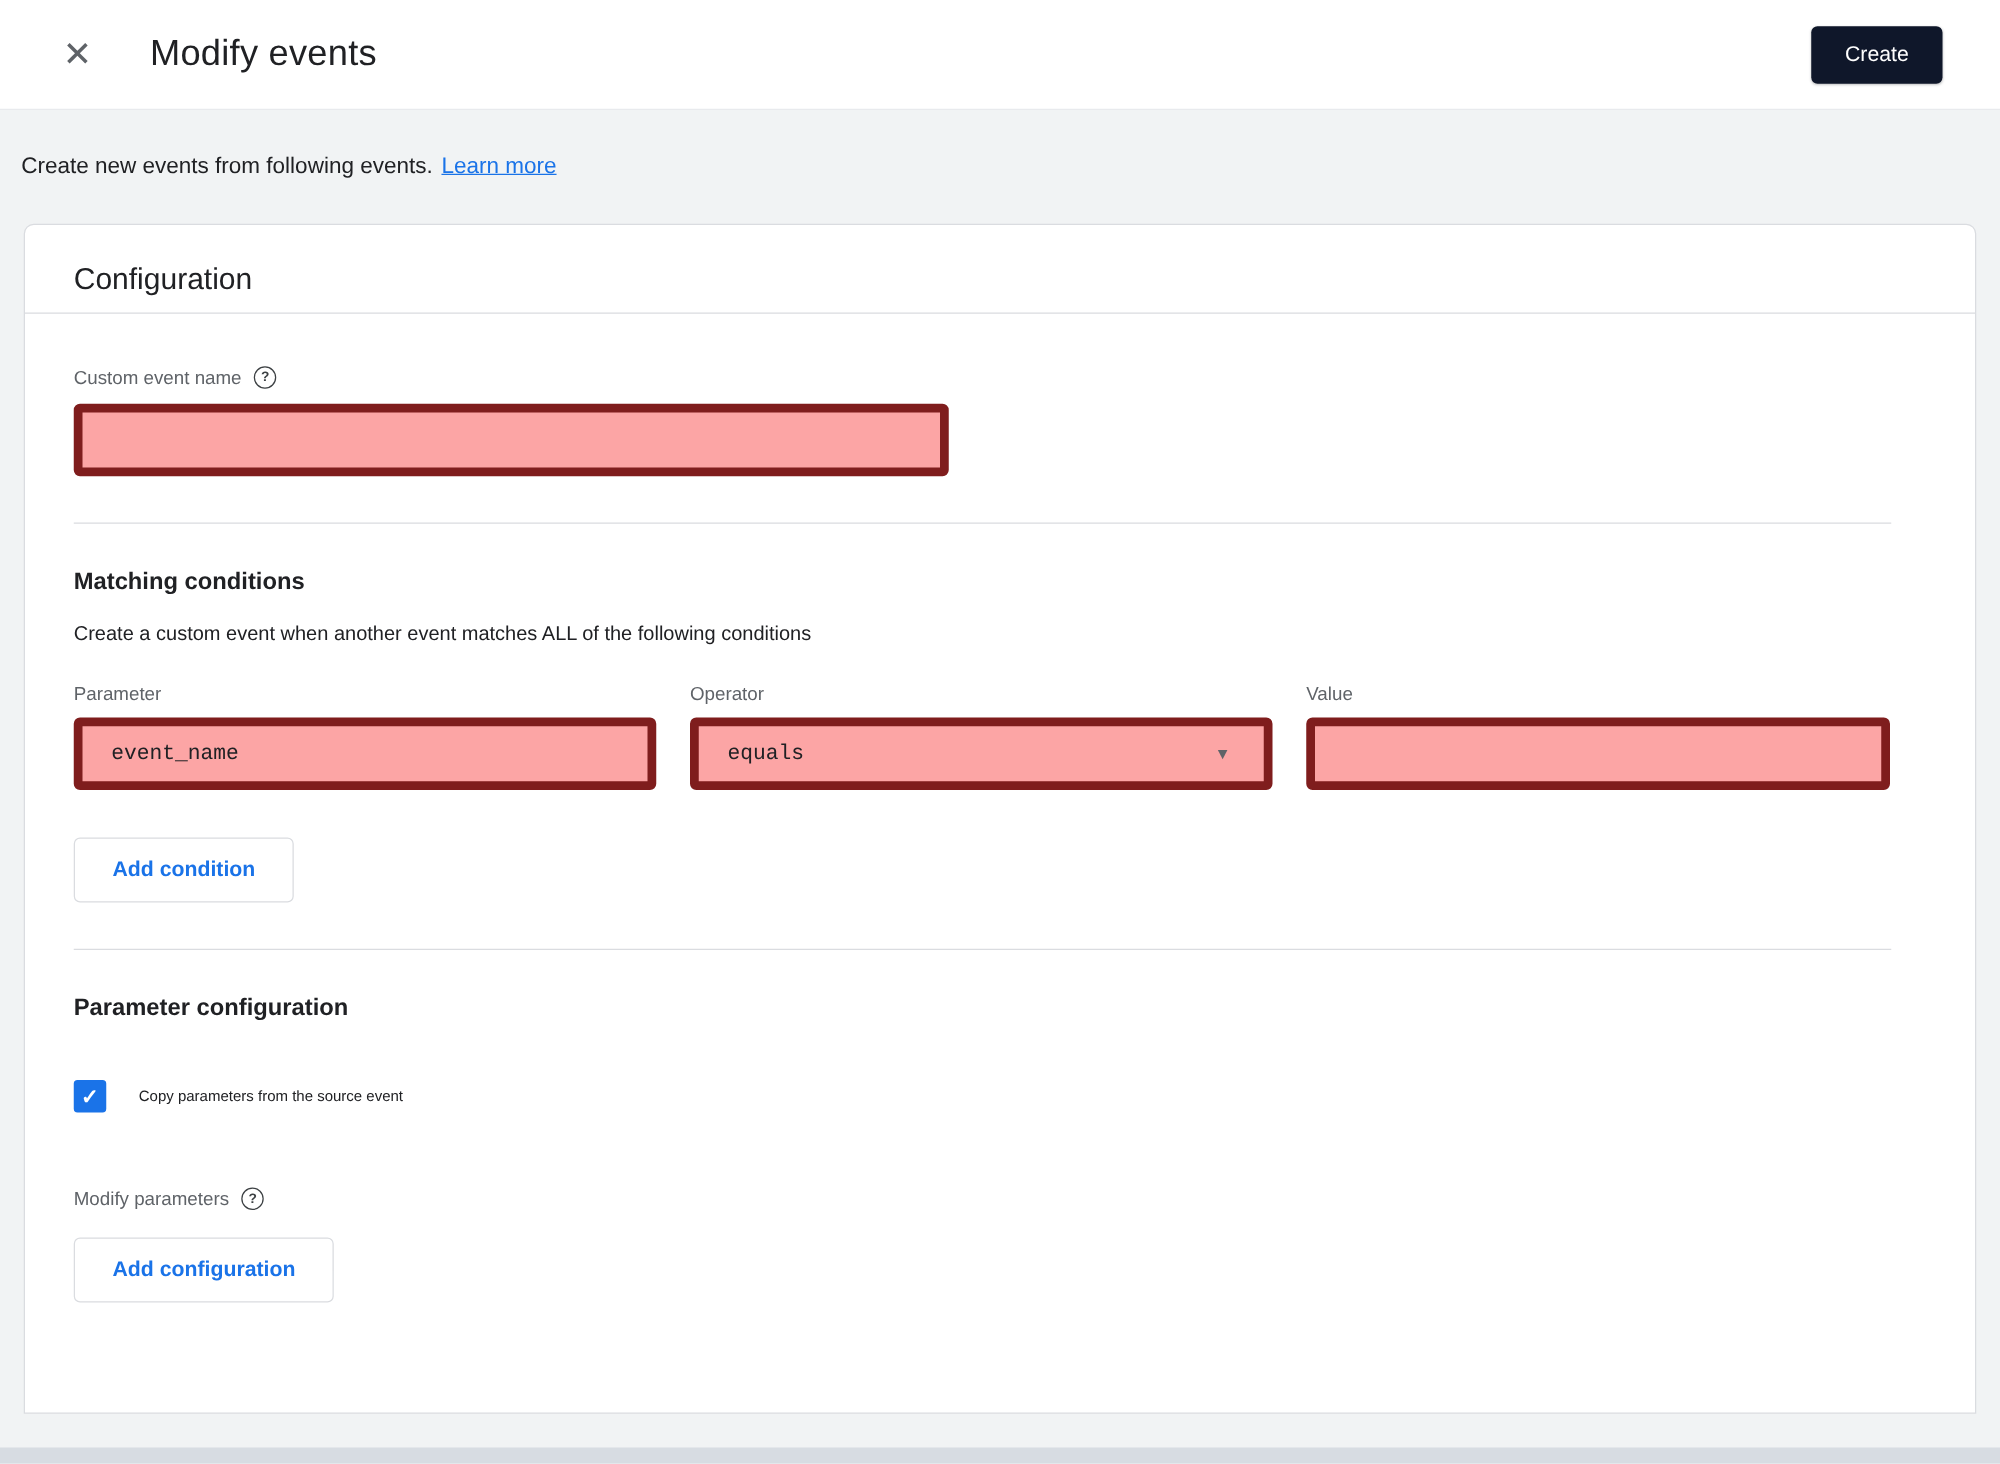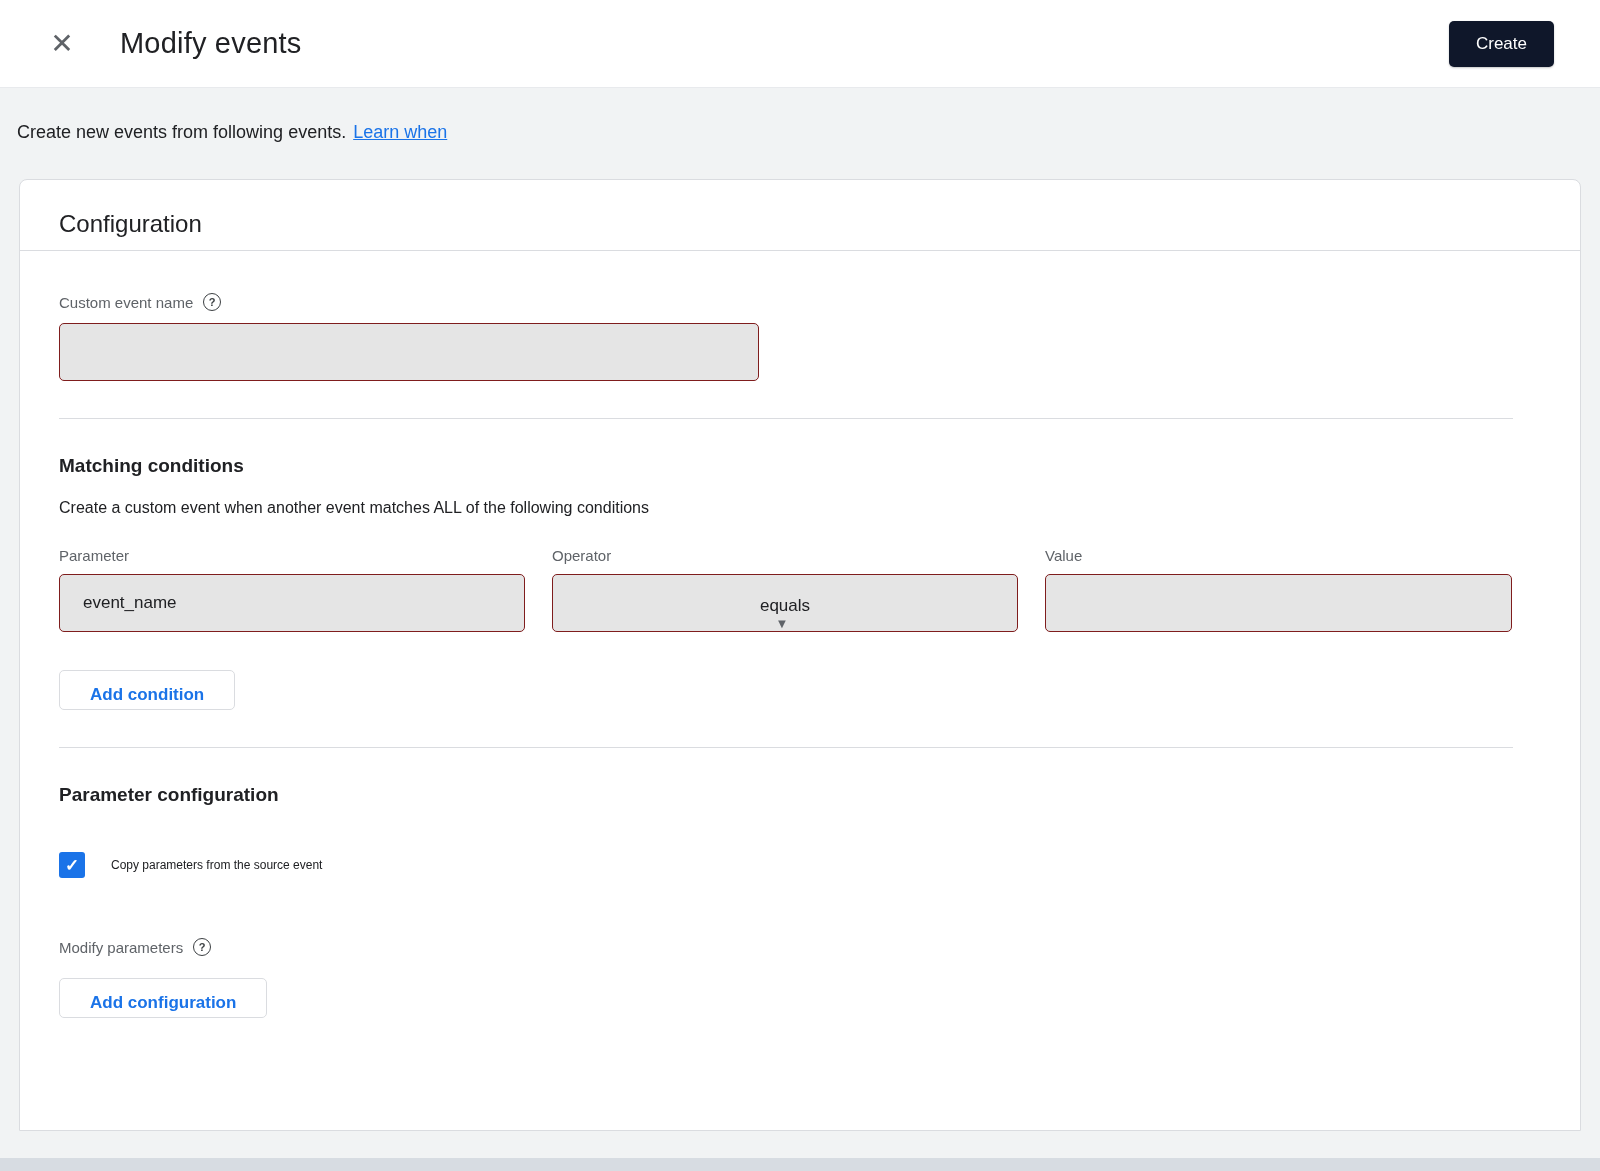--- a/index.html
+++ b/index.html
@@ -95,27 +95,27 @@
     font-weight: bold;
     display: inline-flex;
     align-items: center;
     justify-content: center;
     cursor: pointer;
     flex: 0 0 auto;
   }
 
   .input {
     height: 58px;
-    border: 1px solid #7f1d1d;
+    border: 7px solid #7f1d1d;
     border-radius: 5px;
-    background: #e5e5e5;
+    background: #fca5a5;
     font-size: 17px;
     color: #202124;
     padding: 0 23px;
-    font-family: Liberation Sans, sans-serif;
+    font-family: Liberation Mono, monospace;
     width: 100%;
     outline: none;
   }
   .custom-name-input {
     display: block;
     width: 700px;
     margin-top: 12px;
   }
 
   .divider {
@@ -144,33 +144,32 @@
     width: 1453px;
   }
   .col-label {
     color: #5f6368;
     font-size: 15px;
     margin-bottom: 10px;
   }
   .select {
     display: flex;
     align-items: center;
-    justify-content: flex-end;
-    cursor: pointer;
-    flex-direction: column;
+    justify-content: space-between;
+    cursor: pointer;
   }
   .caret {
     color: #5f6368;
     font-size: 13px;
     margin-right: 6px;
   }
 
   .outline-btn {
     margin-top: 38px;
-    height: 40px;
+    height: 52px;
     background: #ffffff;
     border: 1px solid #dadce0;
     border-radius: 5px;
     color: #1a73e8;
     font-size: 17px;
     font-weight: bold;
     padding: 14px 30px;
     font-family: inherit;
     cursor: pointer;
   }
@@ -218,21 +217,21 @@
 </head>
 <body>
 
 <div class="header">
   <span class="close">✕</span>
   <h1 class="title">Modify events</h1>
   <button class="create-btn">Create</button>
 </div>
 
 <div class="intro">
-  <span>Create new events from following events.</span><a href="#">Learn when</a>
+  <span>Create new events from following events.</span><a href="#">Learn more</a>
 </div>
 
 <div class="card">
   <div class="card-header">
     <h2 class="card-title">Configuration</h2>
   </div>
   <div class="card-body">
 
     <div class="field-label">
       <span>Custom event name</span>

